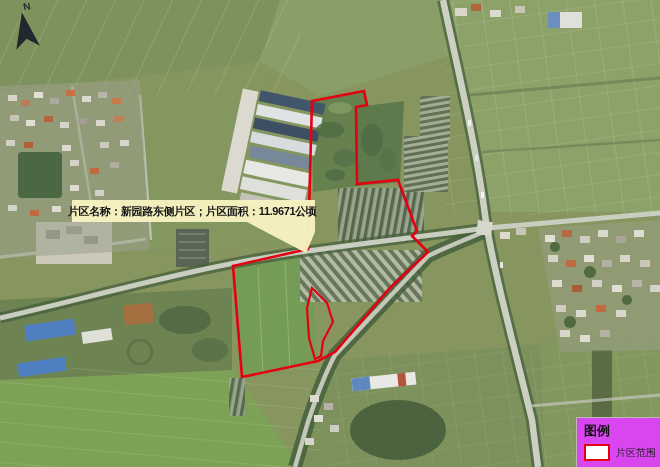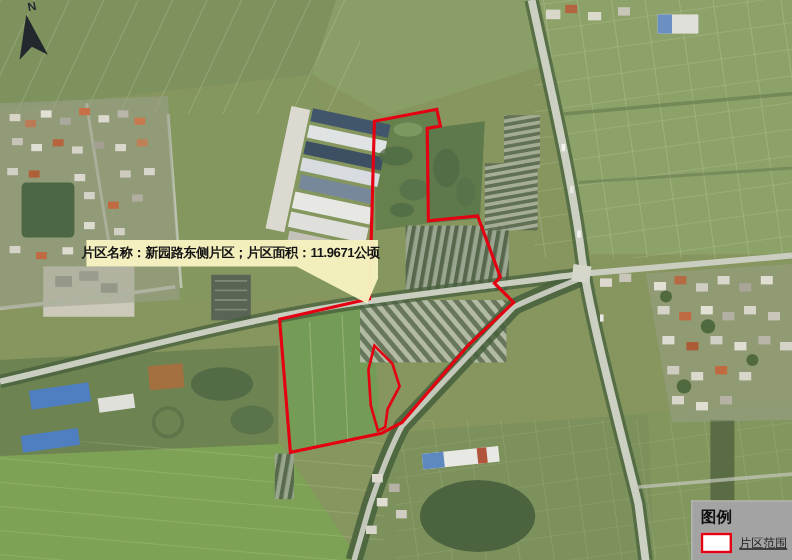--- a/index.html
+++ b/index.html
@@ -11,25 +11,25 @@
   #stage svg.bg{position:absolute;left:0;top:0;}
   .north{position:absolute;left:8px;top:0;width:40px;height:54px;z-index:5;}
   .north .n-label{display:block;margin-left:15px;font-size:10px;font-weight:bold;color:#262b31;line-height:10px;transform:rotate(-12deg);}
   .callout-text{
     position:absolute;left:68px;top:204px;width:236px;z-index:6;
     font-size:11px;font-weight:bold;color:#151515;letter-spacing:-0.4px;
     white-space:nowrap;line-height:14px;
   }
   .legend{
     position:absolute;right:0;bottom:0;width:84px;height:50px;z-index:7;
-    background:#a3a3a3;border-left:1px solid #b9b9b2;border-top:1px solid #b9b9b2;
+    background:#d946ef;border-left:1px solid #b9b9b2;border-top:1px solid #b9b9b2;
     box-sizing:border-box;padding:5px 0 0 7px;
   }
   .legend .legend-title{font-size:13px;font-weight:bold;color:#111;line-height:15px;}
-  .legend .legend-item{display:flex;align-items:center;margin-top:6px;text-decoration:underline;}
+  .legend .legend-item{display:flex;align-items:center;margin-top:6px;}
   .legend .swatch{width:22px;height:13px;background:#fff;border:2.5px solid #e50011;display:inline-block;}
   .legend .legend-item-label{font-size:10px;color:#222;margin-left:6px;white-space:nowrap;}
 </style>
 </head>
 <body>
 
 <div id="stage">
 
   <svg class="bg" width="660" height="467" viewBox="0 0 660 467">
     <defs>

